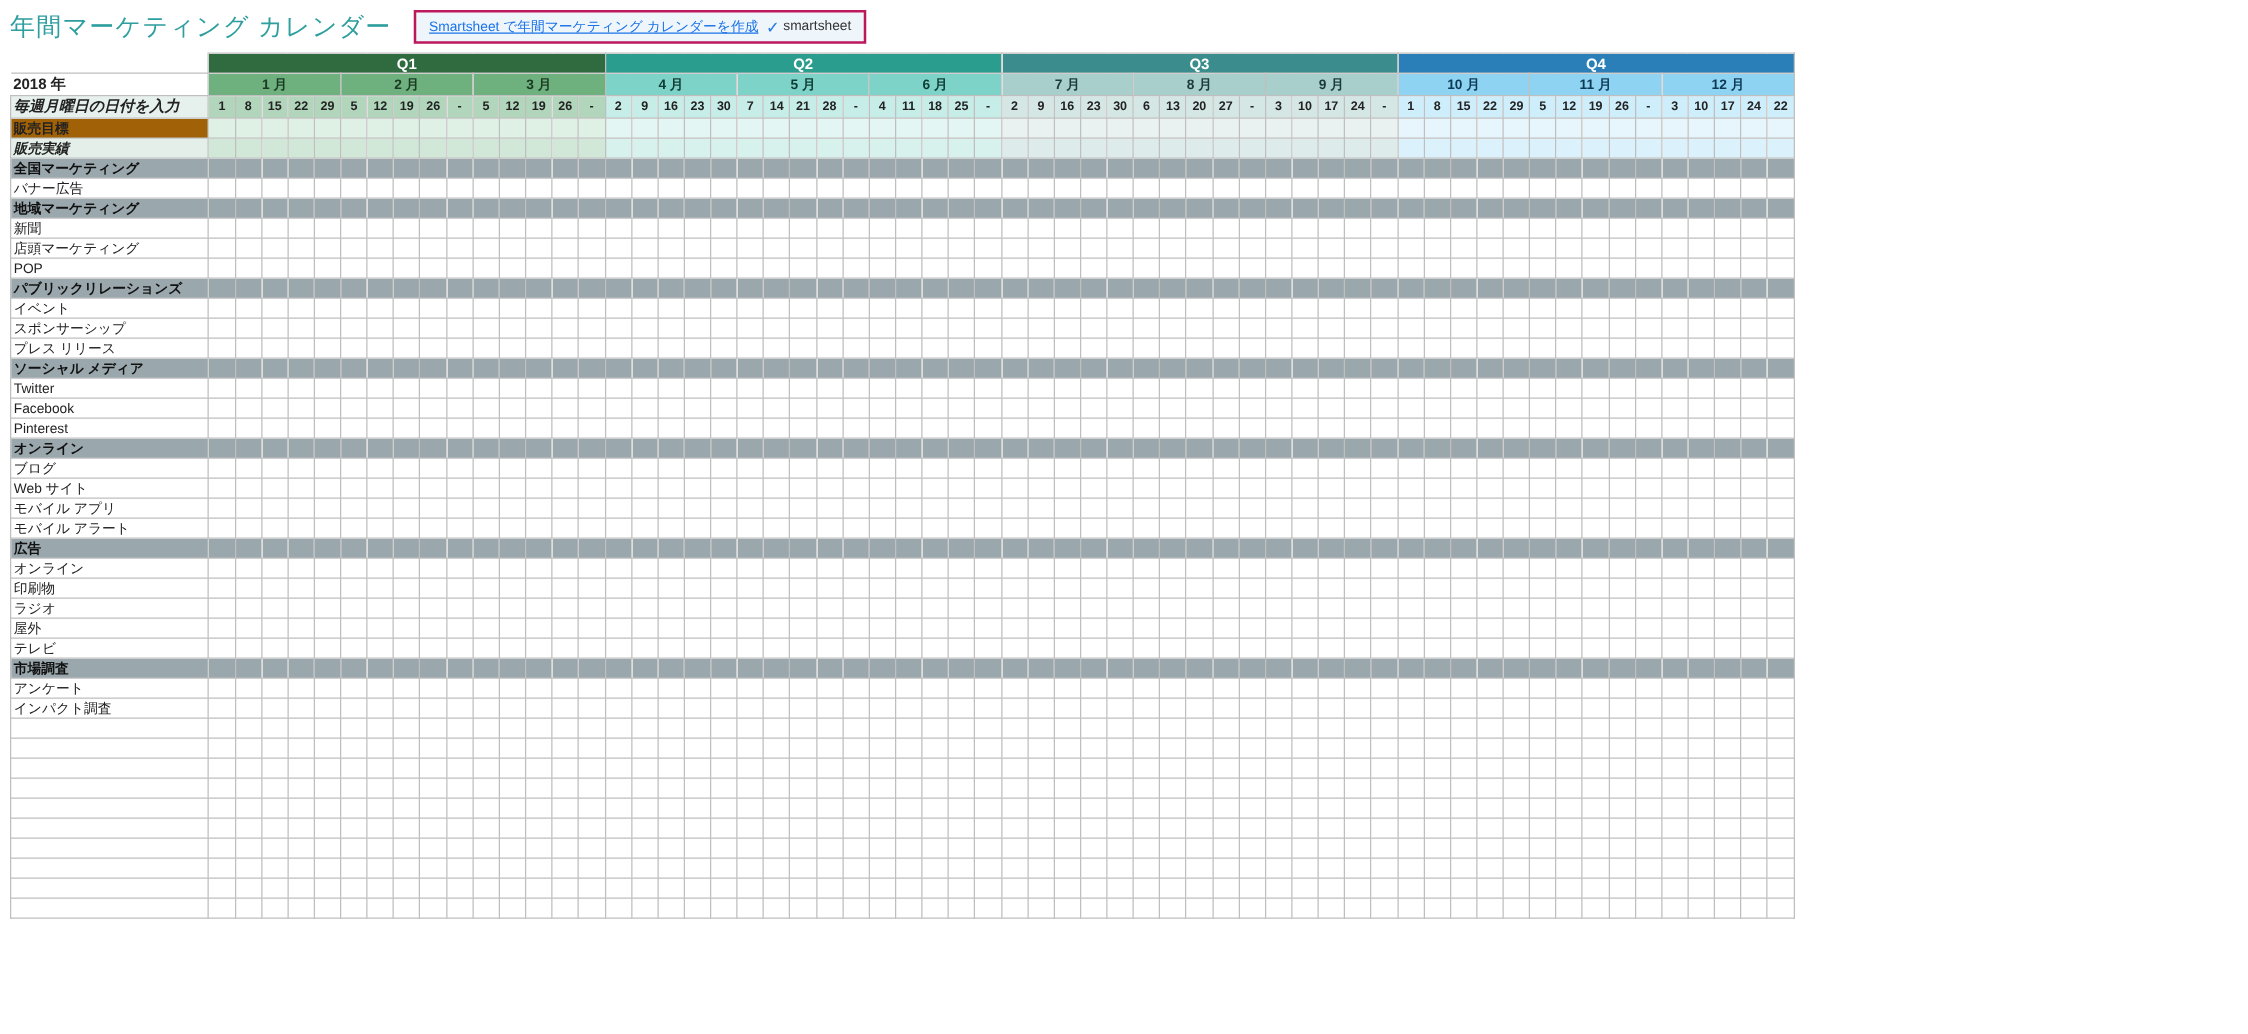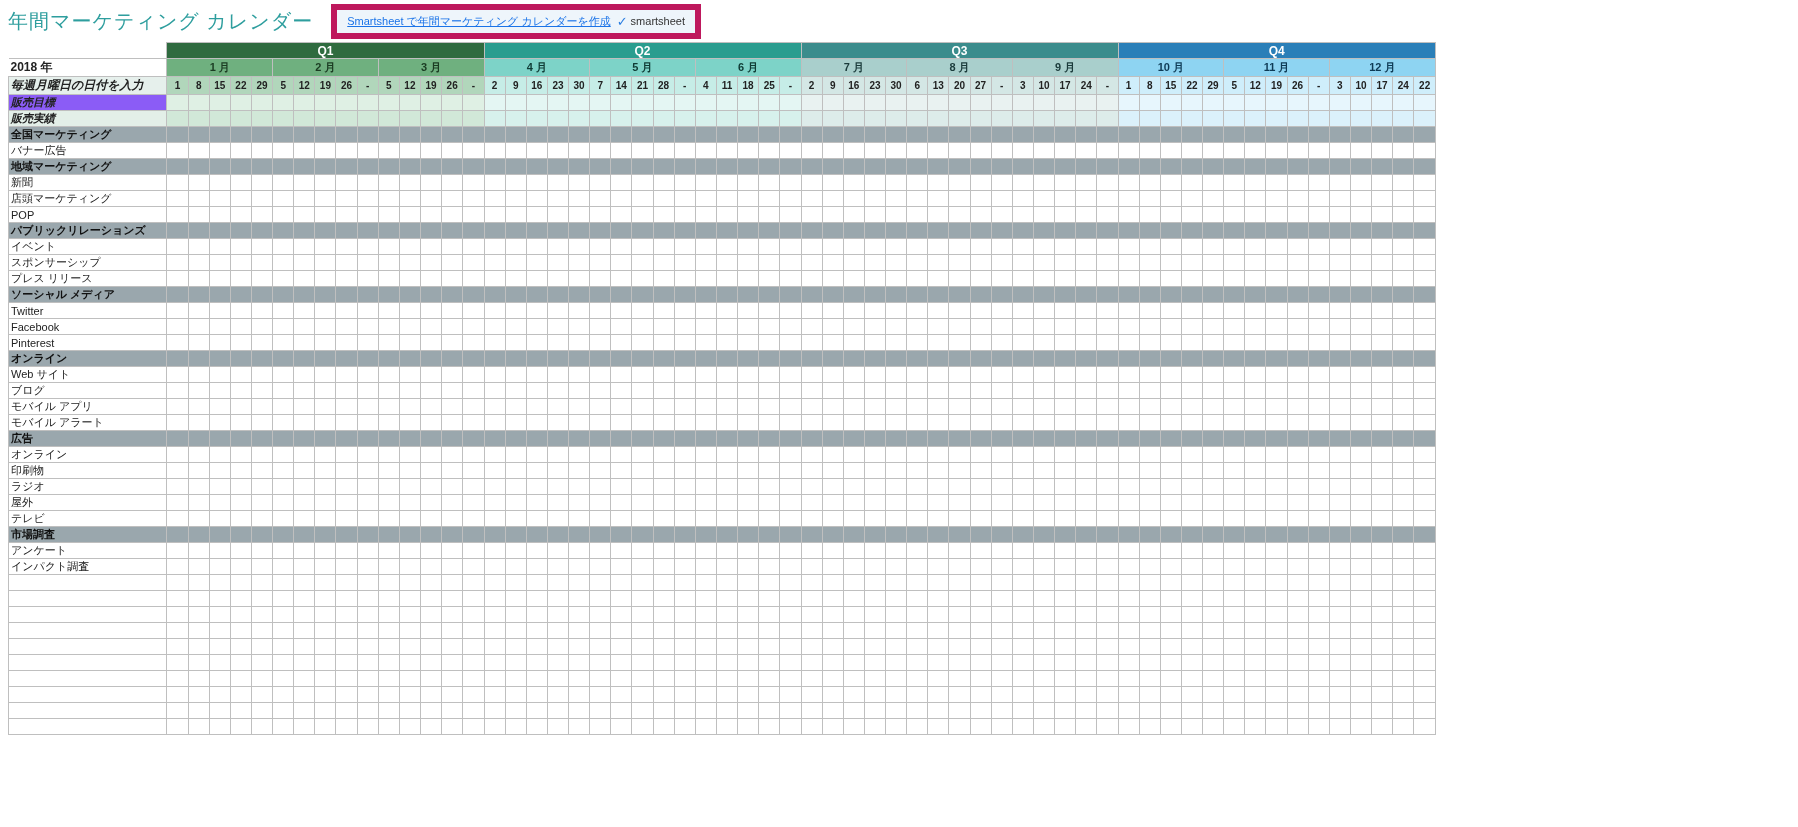--- a/index.html
+++ b/index.html
@@ -23,21 +23,21 @@
     margin-bottom: 6px;
   }
   .title {
     font-size: 20px;
     color: #2e9e9e;
     font-weight: 400;
     letter-spacing: 1px;
   }
   .link-box {
     background: #eef5fb;
-    border: 6px solid #be185d;
+    border: 2px solid #be185d;
     padding: 4px 10px;
     display: flex;
     align-items: center;
     gap: 6px;
     font-size: 11px;
   }
   .link-box a { color: #1a73e8; text-decoration: underline; cursor: pointer; }
   .ss-logo { display: inline-flex; align-items: center; gap: 3px; color: #333; font-weight: 500; }
   .ss-check { color: #2a7de1; font-size: 13px; }
 
@@ -81,21 +81,21 @@
   .w-q1 { background: #b1d6bb; }
   .w-q2 { background: #c6ede7; }
   .w-q3 { background: #d4e7e5; }
   .w-q4 { background: #cfeefb; }
 
   
   .r-metric1 td.data.q1a { background: #dff0e4; }
   .r-metric1 td.data.q2a { background: #e4f6f3; }
   .r-metric1 td.data.q3a { background: #e9f2f1; }
   .r-metric1 td.data.q4a { background: #e7f6fd; }
-  .r-metric1 td.label-cell { background: #8b5cf6; font-style: italic; font-weight:600;}
+  .r-metric1 td.label-cell { background: #a16207; font-weight:600;}
   .r-metric2 td.data.q1a { background: #d1e8d8; }
   .r-metric2 td.data.q2a { background: #d7f1ec; }
   .r-metric2 td.data.q3a { background: #ddecea; }
   .r-metric2 td.data.q4a { background: #dbf1fb; }
   .r-metric2 td.label-cell { background: #e3efe8; font-style: italic; font-weight:600;}
 
   
   .r-section td { background: #9aa7ad; font-weight: 700; color: #111; }
   
   .r-entry td.label-cell { background: #fff; }
@@ -1336,84 +1336,84 @@
           <td class="data q4a"></td>
           <td class="data q4a"></td>
           <td class="data q4a"></td>
           <td class="data q4a"></td>
           <td class="data q4a"></td>
           <td class="data q4a"></td>
           <td class="data q4a"></td>
           <td class="data q4a"></td>
         </tr>
         <tr class="r-entry">
+          <td class="label-cell">ブログ</td>
+          <td class="data q1a"></td>
+          <td class="data q1a"></td>
+          <td class="data q1a"></td>
+          <td class="data q1a"></td>
+          <td class="data q1a"></td>
+          <td class="data q1a"></td>
+          <td class="data q1a"></td>
+          <td class="data q1a"></td>
+          <td class="data q1a"></td>
+          <td class="data q1a"></td>
+          <td class="data q1a"></td>
+          <td class="data q1a"></td>
+          <td class="data q1a"></td>
+          <td class="data q1a"></td>
+          <td class="data q1a"></td>
+          <td class="data q2a"></td>
+          <td class="data q2a"></td>
+          <td class="data q2a"></td>
+          <td class="data q2a"></td>
+          <td class="data q2a"></td>
+          <td class="data q2a"></td>
+          <td class="data q2a"></td>
+          <td class="data q2a"></td>
+          <td class="data q2a"></td>
+          <td class="data q2a"></td>
+          <td class="data q2a"></td>
+          <td class="data q2a"></td>
+          <td class="data q2a"></td>
+          <td class="data q2a"></td>
+          <td class="data q2a"></td>
+          <td class="data q3a"></td>
+          <td class="data q3a"></td>
+          <td class="data q3a"></td>
+          <td class="data q3a"></td>
+          <td class="data q3a"></td>
+          <td class="data q3a"></td>
+          <td class="data q3a"></td>
+          <td class="data q3a"></td>
+          <td class="data q3a"></td>
+          <td class="data q3a"></td>
+          <td class="data q3a"></td>
+          <td class="data q3a"></td>
+          <td class="data q3a"></td>
+          <td class="data q3a"></td>
+          <td class="data q3a"></td>
+          <td class="data q4a"></td>
+          <td class="data q4a"></td>
+          <td class="data q4a"></td>
+          <td class="data q4a"></td>
+          <td class="data q4a"></td>
+          <td class="data q4a"></td>
+          <td class="data q4a"></td>
+          <td class="data q4a"></td>
+          <td class="data q4a"></td>
+          <td class="data q4a"></td>
+          <td class="data q4a"></td>
+          <td class="data q4a"></td>
+          <td class="data q4a"></td>
+          <td class="data q4a"></td>
+          <td class="data q4a"></td>
+        </tr>
+        <tr class="r-entry">
           <td class="label-cell">Web サイト</td>
-          <td class="data q1a"></td>
-          <td class="data q1a"></td>
-          <td class="data q1a"></td>
-          <td class="data q1a"></td>
-          <td class="data q1a"></td>
-          <td class="data q1a"></td>
-          <td class="data q1a"></td>
-          <td class="data q1a"></td>
-          <td class="data q1a"></td>
-          <td class="data q1a"></td>
-          <td class="data q1a"></td>
-          <td class="data q1a"></td>
-          <td class="data q1a"></td>
-          <td class="data q1a"></td>
-          <td class="data q1a"></td>
-          <td class="data q2a"></td>
-          <td class="data q2a"></td>
-          <td class="data q2a"></td>
-          <td class="data q2a"></td>
-          <td class="data q2a"></td>
-          <td class="data q2a"></td>
-          <td class="data q2a"></td>
-          <td class="data q2a"></td>
-          <td class="data q2a"></td>
-          <td class="data q2a"></td>
-          <td class="data q2a"></td>
-          <td class="data q2a"></td>
-          <td class="data q2a"></td>
-          <td class="data q2a"></td>
-          <td class="data q2a"></td>
-          <td class="data q3a"></td>
-          <td class="data q3a"></td>
-          <td class="data q3a"></td>
-          <td class="data q3a"></td>
-          <td class="data q3a"></td>
-          <td class="data q3a"></td>
-          <td class="data q3a"></td>
-          <td class="data q3a"></td>
-          <td class="data q3a"></td>
-          <td class="data q3a"></td>
-          <td class="data q3a"></td>
-          <td class="data q3a"></td>
-          <td class="data q3a"></td>
-          <td class="data q3a"></td>
-          <td class="data q3a"></td>
-          <td class="data q4a"></td>
-          <td class="data q4a"></td>
-          <td class="data q4a"></td>
-          <td class="data q4a"></td>
-          <td class="data q4a"></td>
-          <td class="data q4a"></td>
-          <td class="data q4a"></td>
-          <td class="data q4a"></td>
-          <td class="data q4a"></td>
-          <td class="data q4a"></td>
-          <td class="data q4a"></td>
-          <td class="data q4a"></td>
-          <td class="data q4a"></td>
-          <td class="data q4a"></td>
-          <td class="data q4a"></td>
-        </tr>
-        <tr class="r-entry">
-          <td class="label-cell">ブログ</td>
           <td class="data q1a"></td>
           <td class="data q1a"></td>
           <td class="data q1a"></td>
           <td class="data q1a"></td>
           <td class="data q1a"></td>
           <td class="data q1a"></td>
           <td class="data q1a"></td>
           <td class="data q1a"></td>
           <td class="data q1a"></td>
           <td class="data q1a"></td>

